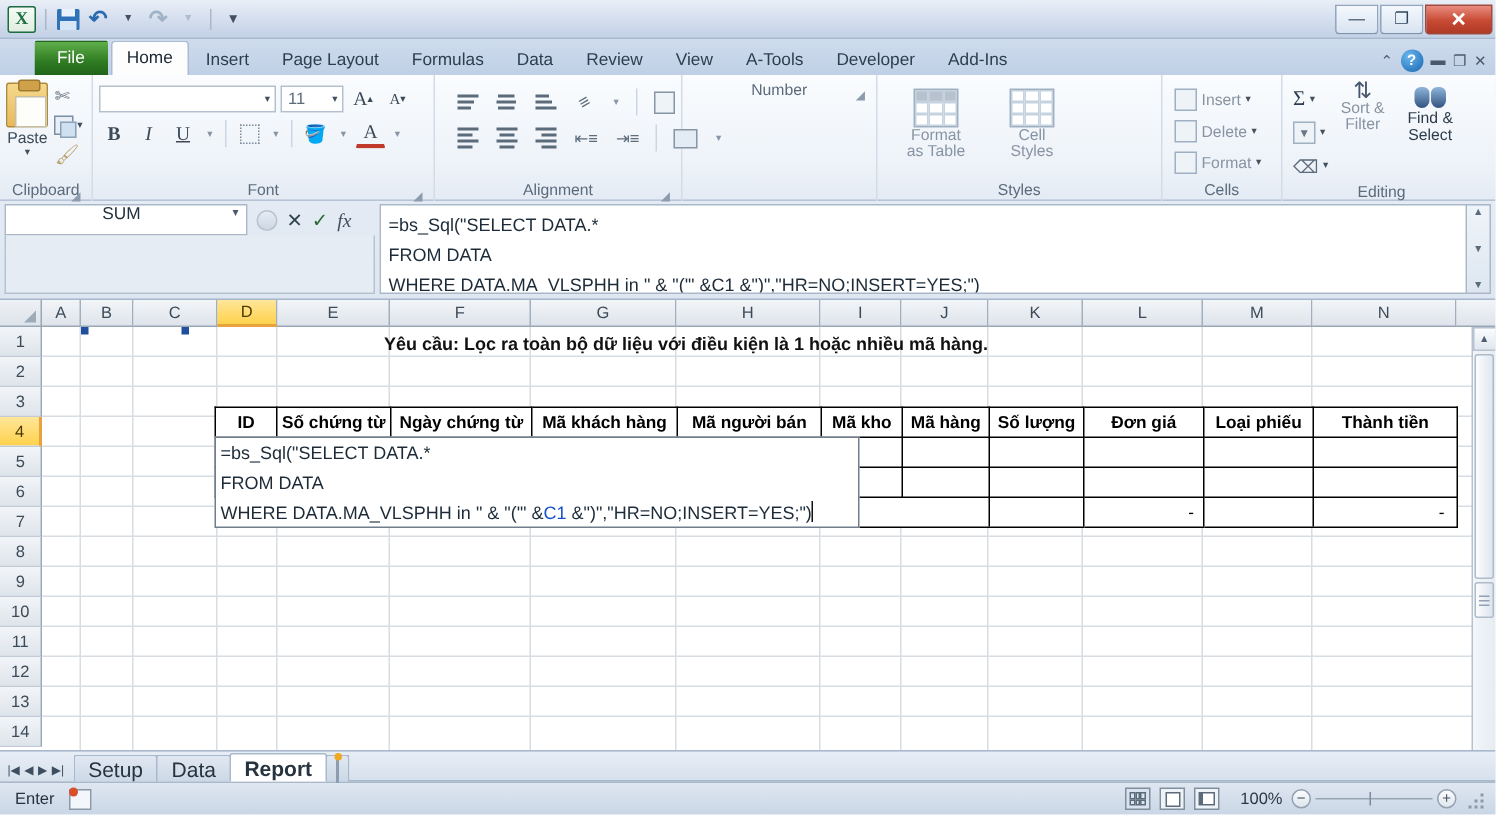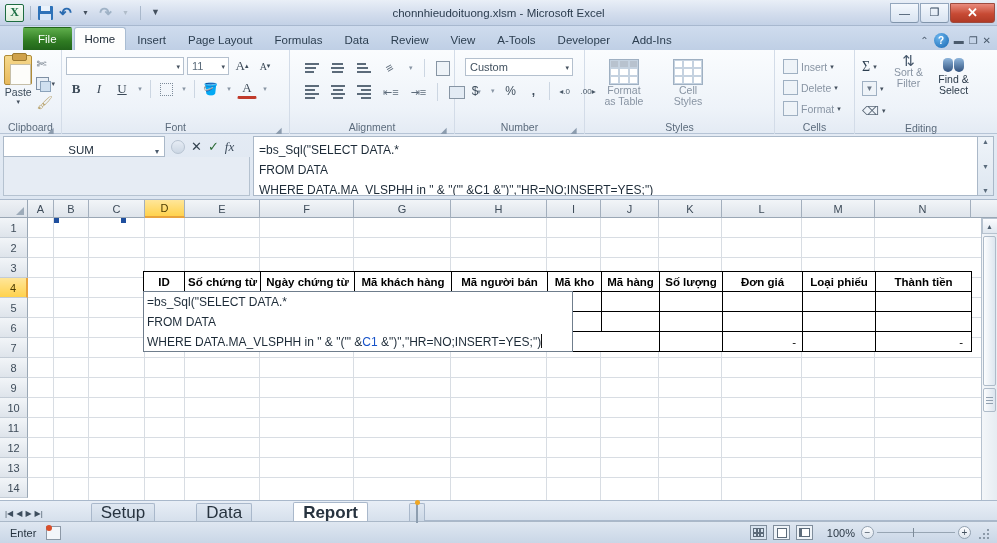--- a/index.html
+++ b/index.html
@@ -201,21 +201,21 @@
 
   
   .fbar-wrap {
     display: flex; align-items: stretch; height: 66px;
     background: linear-gradient(#e4ebf4, #dde6f1);
     border-bottom: 1px solid #a9b8cb;
     padding: 2px 3px 3px 3px;
   }
   .namebox {
     width: 162px; border: 1px solid #aab8c8; background: #fff;
-    display: flex; align-items: flex-end; height: 21px;
+    display: flex; align-items: flex-start; height: 21px;
     font-size: 11.5px; color: #23313f; padding: 0 0 0 8px;
     justify-content: space-between;
   }
   .namebox-txt { flex: 1; text-align: center; }
   .namebox .caret { width: 14px; text-align: center; color: #4a5a6b; font-size: 8px; }
   .fbtns { display: flex; align-items: center; gap: 6px; padding: 0 6px; height: 21px; }
   .fbtn { font-size: 13px; color: #4b5a6a; }
   .fbtn.x { color: #33424f; }
   .fbtn.ok { color: #2b6b35; }
   .fbtn.fx { font-style: italic; font-family: "Liberation Serif", serif; color: #3f4e5e; font-weight: normal; }
@@ -311,26 +311,25 @@
   .vs-grip i { display:block; width:7px; height:1px; background:#92a1b1; box-shadow:0 3px 0 #92a1b1, 0 -3px 0 #92a1b1; }
 
   
   .sheetbar {
     height: 21px; display: flex; align-items: flex-end;
     background: linear-gradient(#e8eef6,#d6e0ec);
     border-top: 1px solid #a9b8cb;
   }
   .navbtns { display: flex; align-items: center; gap: 3px; padding: 0 6px 3px 5px; color: #3e4e5e; font-size: 8px; }
   .sheettab {
-    height: 18px; line-height: 18px; padding: 0 9px; font-size: 17px;
+    height: 18px; line-height: 18px; padding: 0 9px; font-size: 14px;
     color: #27333f; background: linear-gradient(#e0e8f2,#ccd8e6);
     border: 1px solid #a9b8cb; border-bottom: none;
     border-radius: 2px 2px 0 0; margin-right: -1px;
     transform: skewX(0deg);
-    margin-left: 42px;
   }
   .sheettab.active { background: #fff; font-weight: bold; height: 19px; line-height: 19px; }
   .sheettab.newsheet { padding: 0 6px; }
   .newsheet-ico { width: 13px; height: 11px; background: #e9eff6; border: 1px solid #8d9eb0; position: relative; }
   .newsheet-ico::after { content:""; position:absolute; left:-2px; top:-3px; width:5px;height:5px;background:#f0a724;border-radius:50%; }
   .tabs-scroll { flex:1; border-bottom: 1px solid #a9b8cb; }
 
   .statusbar {
     height: 22px; display: flex; align-items: center;
     background: linear-gradient(#dfe7f1,#c9d6e6);
@@ -380,21 +379,20 @@
           <span class="redo-arrow">↷</span>
         </div>
       <div class="qat-ico">
           <span class="tiny-drop" style="color:#b0bcc9">▼</span>
         </div>
       <div class="sep-v"></div>
       <div class="qat-ico">
           <span class="tiny-drop" style="font-size:9px">▼</span>
         </div>
     </div>
-    <div class="title-text">chonnhieudoituong.xlsm  -  Microsoft Excel</div>
     <div class="wincontrols">
       <div class="wbtn">—</div>
       <div class="wbtn">❐</div>
       <div class="wbtn close">✕</div>
     </div>
   </div>
 
   <div class="tabstrip">
     <div class="tab file">File</div>
     <div class="tab active">Home</div>
@@ -560,35 +558,20 @@
           <div class="ribbtn" style="font-size:7px;min-width:8px;color:#8895a4">▾</div>
         </div>
       </div>
       <div class="group-label">
         <span>Alignment</span>
         <span class="dlg-launch">◢</span>
       </div>
     </div>
 
     <div class="group" style="width:130px">
-      <div class="group-body" style="flex-direction:column;gap:5px;padding:5px 0 0 6px">
-        <div class="numfmt">
-          <span>Custom</span>
-          <span class="tiny-drop" style="padding-right:3px">▾</span>
-        </div>
-        <div class="rowline" style="gap:3px">
-          <div class="ribbtn" style="color:#3d4c5b">$</div>
-          <div class="ribbtn" style="font-size:7px;min-width:8px;color:#8895a4">▾</div>
-          <div class="ribbtn" style="color:#3d4c5b">%</div>
-          <div class="ribbtn" style="color:#3d4c5b;font-weight:bold">,</div>
-          <div class="divider"></div>
-          <div class="ribbtn" style="font-size:8px;color:#4a5968">◂.0</div>
-          <div class="ribbtn" style="font-size:8px;color:#4a5968">.00▸</div>
-        </div>
-      </div>
       <div class="group-label">
         <span>Number</span>
         <span class="dlg-launch">◢</span>
       </div>
     </div>
 
     <div class="group" style="width:190px">
       <div class="group-body" style="padding:6px 0 0 4px;gap:2px">
         <div class="stylebtn">
           <span class="grid-ico tb">
@@ -773,20 +756,21 @@
         <div class="gline-v" style="left:518px"></div>
         <div class="gline-v" style="left:572px"></div>
         <div class="gline-v" style="left:630px"></div>
         <div class="gline-v" style="left:693px"></div>
         <div class="gline-v" style="left:773px"></div>
         <div class="gline-v" style="left:846px"></div>
 
         <div class="sel-handle" style="left:26px;top:0px"></div>
         <div class="sel-handle" style="left:93px;top:0px"></div>
 
+        <div class="ovl req-text" style="left:228px;top:2px;line-height:18px">Yêu cầu: Lọc ra toàn bộ dữ liệu với điều kiện là 1 hoặc nhiều mã hàng.</div>
 
         <div class="ovl" style="left:115px;top:53px">
           <table class="rpt">
             <thead>
               <tr>
                 <th style="width:41px">ID</th>
                 <th style="width:75px">Số chứng từ</th>
                 <th style="width:94px">Ngày chứng từ</th>
                 <th style="width:97px">Mã khách hàng</th>
                 <th style="width:96px">Mã người bán</th>

